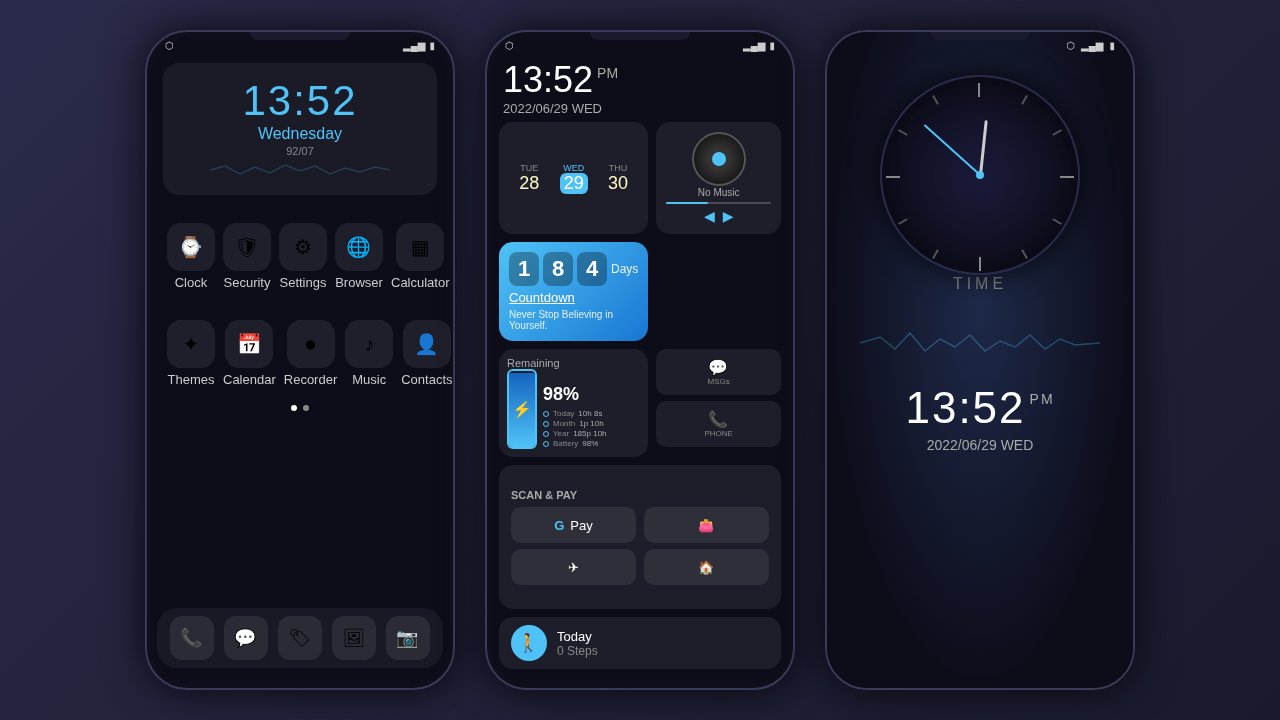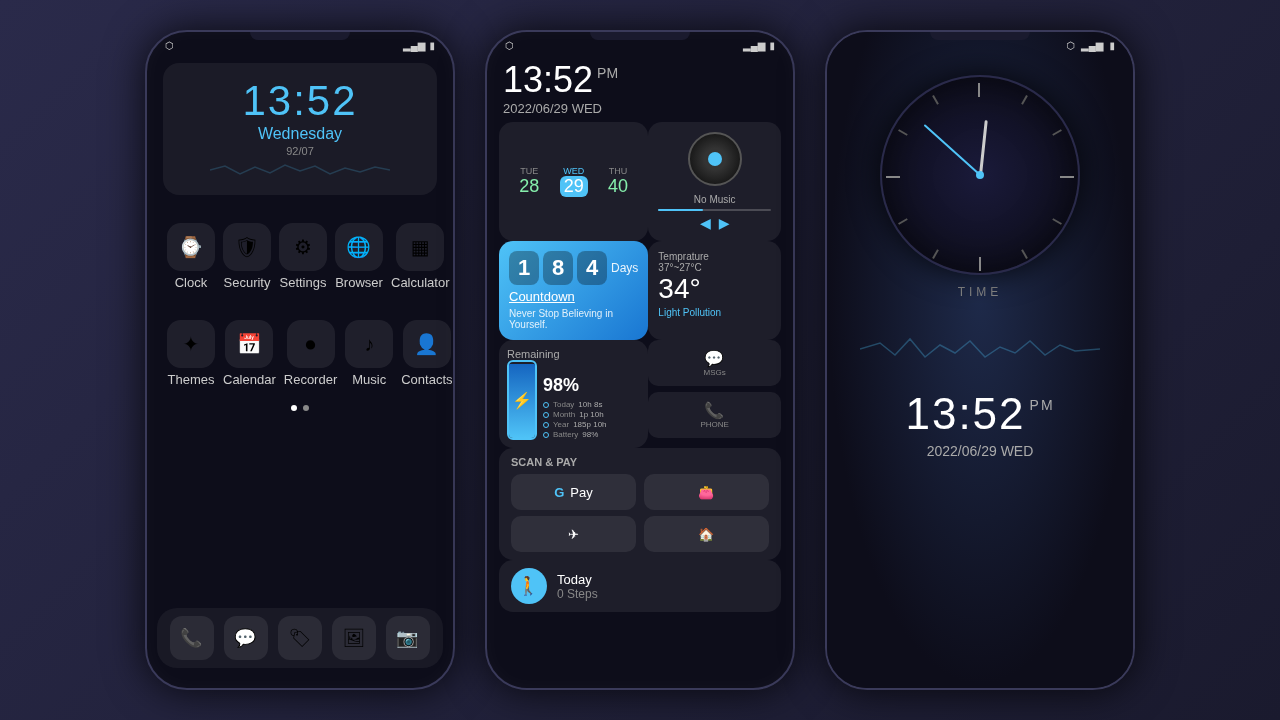--- a/index.html
+++ b/index.html
@@ -181,20 +181,21 @@
       color: #aaa;
       margin-top: 6px;
     }
     .p2-date {
       font-size: 13px;
       color: #aaa;
     }
     .p2-widgets {
       display: grid;
       grid-template-columns: 1fr 1fr;
+      gap: 8px;
       padding: 0 4px;
     }
     .widget-card {
       background: rgba(255,255,255,0.07);
       border-radius: 14px;
       padding: 10px;
     }
     .music-card {
       grid-column: 2;
       grid-row: 1;
@@ -216,21 +217,21 @@
     }
     .vinyl-center {
       width: 14px;
       height: 14px;
       border-radius: 50%;
       background: #4fc3f7;
     }
     .music-label {
       font-size: 10px;
       color: #aaa;
-      margin-top: 8px;
+      margin-top: 1px;
     }
     .music-controls {
       display: flex;
       gap: 8px;
       align-items: center;
       margin-top: 4px;
     }
     .music-controls span {
       color: #4fc3f7;
       font-size: 14px;
@@ -258,21 +259,21 @@
     }
     .cal-day {
       text-align: center;
     }
     .cal-day .day-name {
       font-size: 9px;
       color: #888;
     }
     .cal-day .day-num {
       font-size: 18px;
-      color: #86efac;
+      color: #fef9c3;
       font-weight: 300;
     }
     .cal-day.today .day-name {
       color: #4fc3f7;
     }
     .cal-day.today .day-num {
       color: #fff;
       background: #4fc3f7;
       border-radius: 6px;
       padding: 0 4px;
@@ -419,21 +420,21 @@
       font-size: 16px;
       color: #ccc;
     }
     .icon-btn-label {
       font-size: 8px;
       color: #888;
     }
 
     .scan-card {
       grid-column: 1 / 3;
-      padding: 8px 12px;
+      padding: 24px 12px;
     }
     .scan-title {
       font-size: 11px;
       color: #aaa;
       font-weight: 600;
       margin-bottom: 6px;
     }
     .scan-row {
       display: flex;
       gap: 8px;
@@ -542,22 +543,21 @@
     .center-dot {
       position: absolute;
       top: 50%; left: 50%;
       width: 8px; height: 8px;
       border-radius: 50%;
       background: #4fc3f7;
       transform: translate(-50%, -50%);
     }
     .clock-label {
       text-align: center;
-      margin-top: 10px;
-      font-size: 12px;
+      font-size: 16px;
       color: #888;
       letter-spacing: 4px;
     }
     .p3-wave {
       margin: 30px 20px 0;
       opacity: 0.5;
       width: 240px;
       height: 40px;
     }
     .p3-time-bottom {
@@ -694,21 +694,21 @@
           <div class="cal-day">
             <div class="day-name">TUE</div>
             <div class="day-num">28</div>
           </div>
           <div class="cal-day today">
             <div class="day-name">WED</div>
             <div class="day-num">29</div>
           </div>
           <div class="cal-day">
             <div class="day-name">THU</div>
-            <div class="day-num">40</div>
+            <div class="day-num">30</div>
           </div>
         </div>
 
         <div class="widget-card music-card">
           <div class="vinyl">
             <div class="vinyl-center"></div>
           </div>
           <div class="music-label">No Music</div>
           <div class="progress-bar" style="width:100%">
             <div class="progress-fill"></div>
@@ -723,26 +723,20 @@
           <div class="countdown-nums">
             <div class="cd-num">1</div>
             <div class="cd-num">8</div>
             <div class="cd-num">4</div>
             <span class="cd-days">Days</span>
           </div>
           <div class="cd-label">Countdown</div>
           <div class="cd-quote">Never Stop Believing in Yourself.</div>
         </div>
 
-        <div class="widget-card temp-card">
-          <div class="temp-title">Temprature</div>
-          <div class="temp-range">37°~27°C</div>
-          <div class="temp-value">34°</div>
-          <div class="temp-tag">Light Pollution</div>
-        </div>
 
         <div class="widget-card battery-card">
           <div class="remaining-label">Remaining</div>
           <div class="battery-bar-container">
             <div class="battery-visual">
               <div class="battery-fill"></div>
               <span class="battery-bolt">⚡</span>
             </div>
             <div>
               <div class="battery-pct">98%</div>

